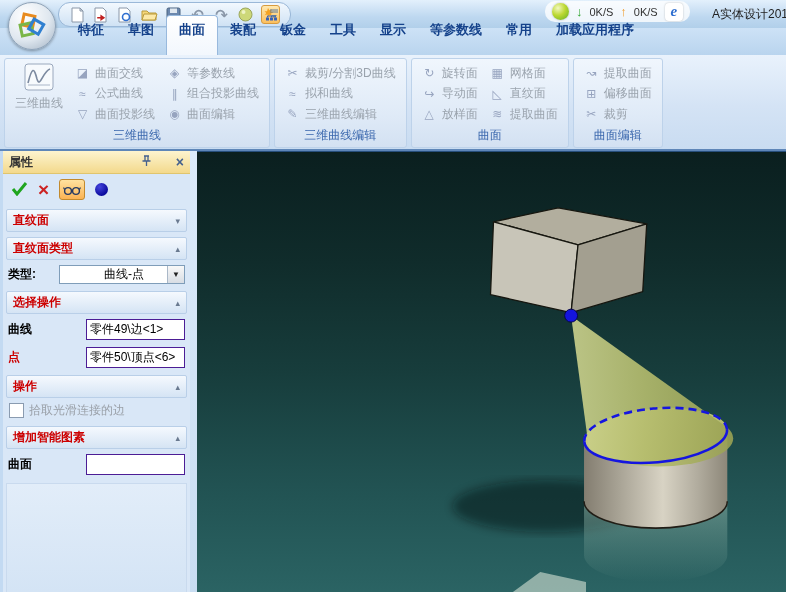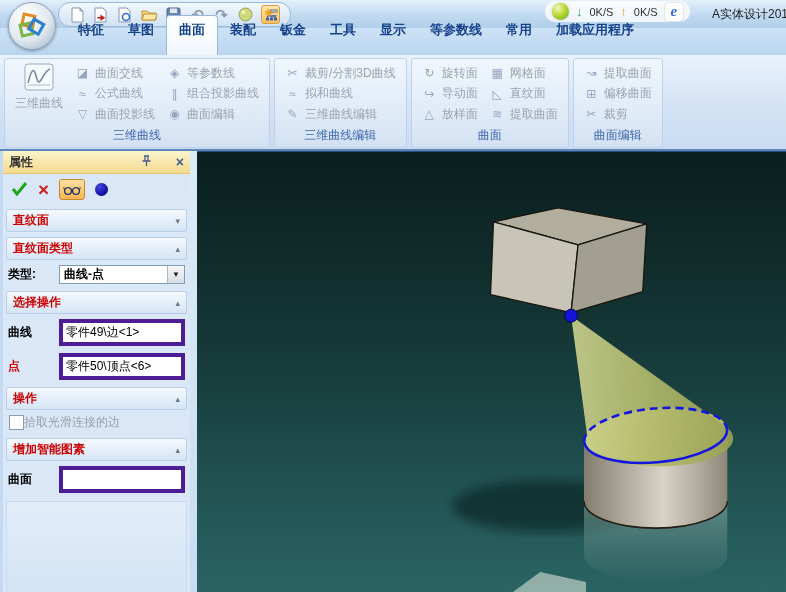--- a/index.html
+++ b/index.html
@@ -63,29 +63,29 @@
   .bluedot{width:13px;height:13px;border-radius:50%;
     background:radial-gradient(circle at 35% 30%,#4444dd,#0b0b9d 70%);}
   .shead{margin:5px 3px 0;background:linear-gradient(#f5f9fe,#d5e4f4);border:1px solid #b9cfe8;
     border-radius:2px;padding:2px 6px;font-weight:bold;color:#c00;
     display:flex;align-items:center;}
   .shead .sp{flex:1;}
   .shead .arr{color:#6a7a90;font-size:9px;font-weight:normal;}
   .prow{display:flex;align-items:center;gap:21px;padding:5px 5px 2px;}
   .plabel{font-weight:bold;color:#000;width:30px;flex:0 0 auto;}
   .plabel.red{color:#c00;}
-  .tbox{flex:1;height:17px;background:#fff;border:4px solid #4c1d95;padding:1px 3px;
-    font-size:12px;color:#000;overflow:hidden;white-space:nowrap;}
+  .tbox{flex:1;height:17px;background:#fff;border:1px solid #4c1d95;padding:1px 3px;
+    font-size:12px;color:#000;overflow:hidden;white-space:nowrap;margin-left:27px;}
   .ddown{flex:1;height:17px;background:#fff;border:1px solid #7f9db9;display:flex;align-items:center;
-    font-weight:bold;}
+    font-weight:normal;padding-left:40px;}
   .ddown .val{flex:1;padding:0 4px;}
   .ddown .btn{width:16px;align-self:stretch;background:linear-gradient(#f8f8f8,#d8dde4);
     border-left:1px solid #aab8c8;display:flex;align-items:center;justify-content:center;
     font-size:8px;color:#222;}
-  .chkrow{display:flex;align-items:center;padding:4px 6px 2px;color:#9aa0a8;}
+  .chkrow{display:flex;align-items:center;gap:5px;padding:4px 6px 2px;color:#9aa0a8;}
   .chk{width:13px;height:13px;background:#fff;border:1px solid #8a9bb0;flex:0 0 auto;}
   .splitter{width:7px;flex:0 0 7px;background:linear-gradient(#dcebfa,#c8ddf2);}
   .viewport{flex:1;position:relative;border-top:1px solid #274f7c;
     background:linear-gradient(180deg,#0a1f1f 0%,#102c2b 25%,#173d3c 50%,#215252 75%,#2b6464 100%);}
   .viewport svg{position:absolute;inset:0;}
   .pbody-fill{flex:1;background:linear-gradient(#e2edf9,#d4e4f5);margin:6px 3px 3px;border:1px solid #c9daee;}
 </style>
 </head>
 <body>
 

